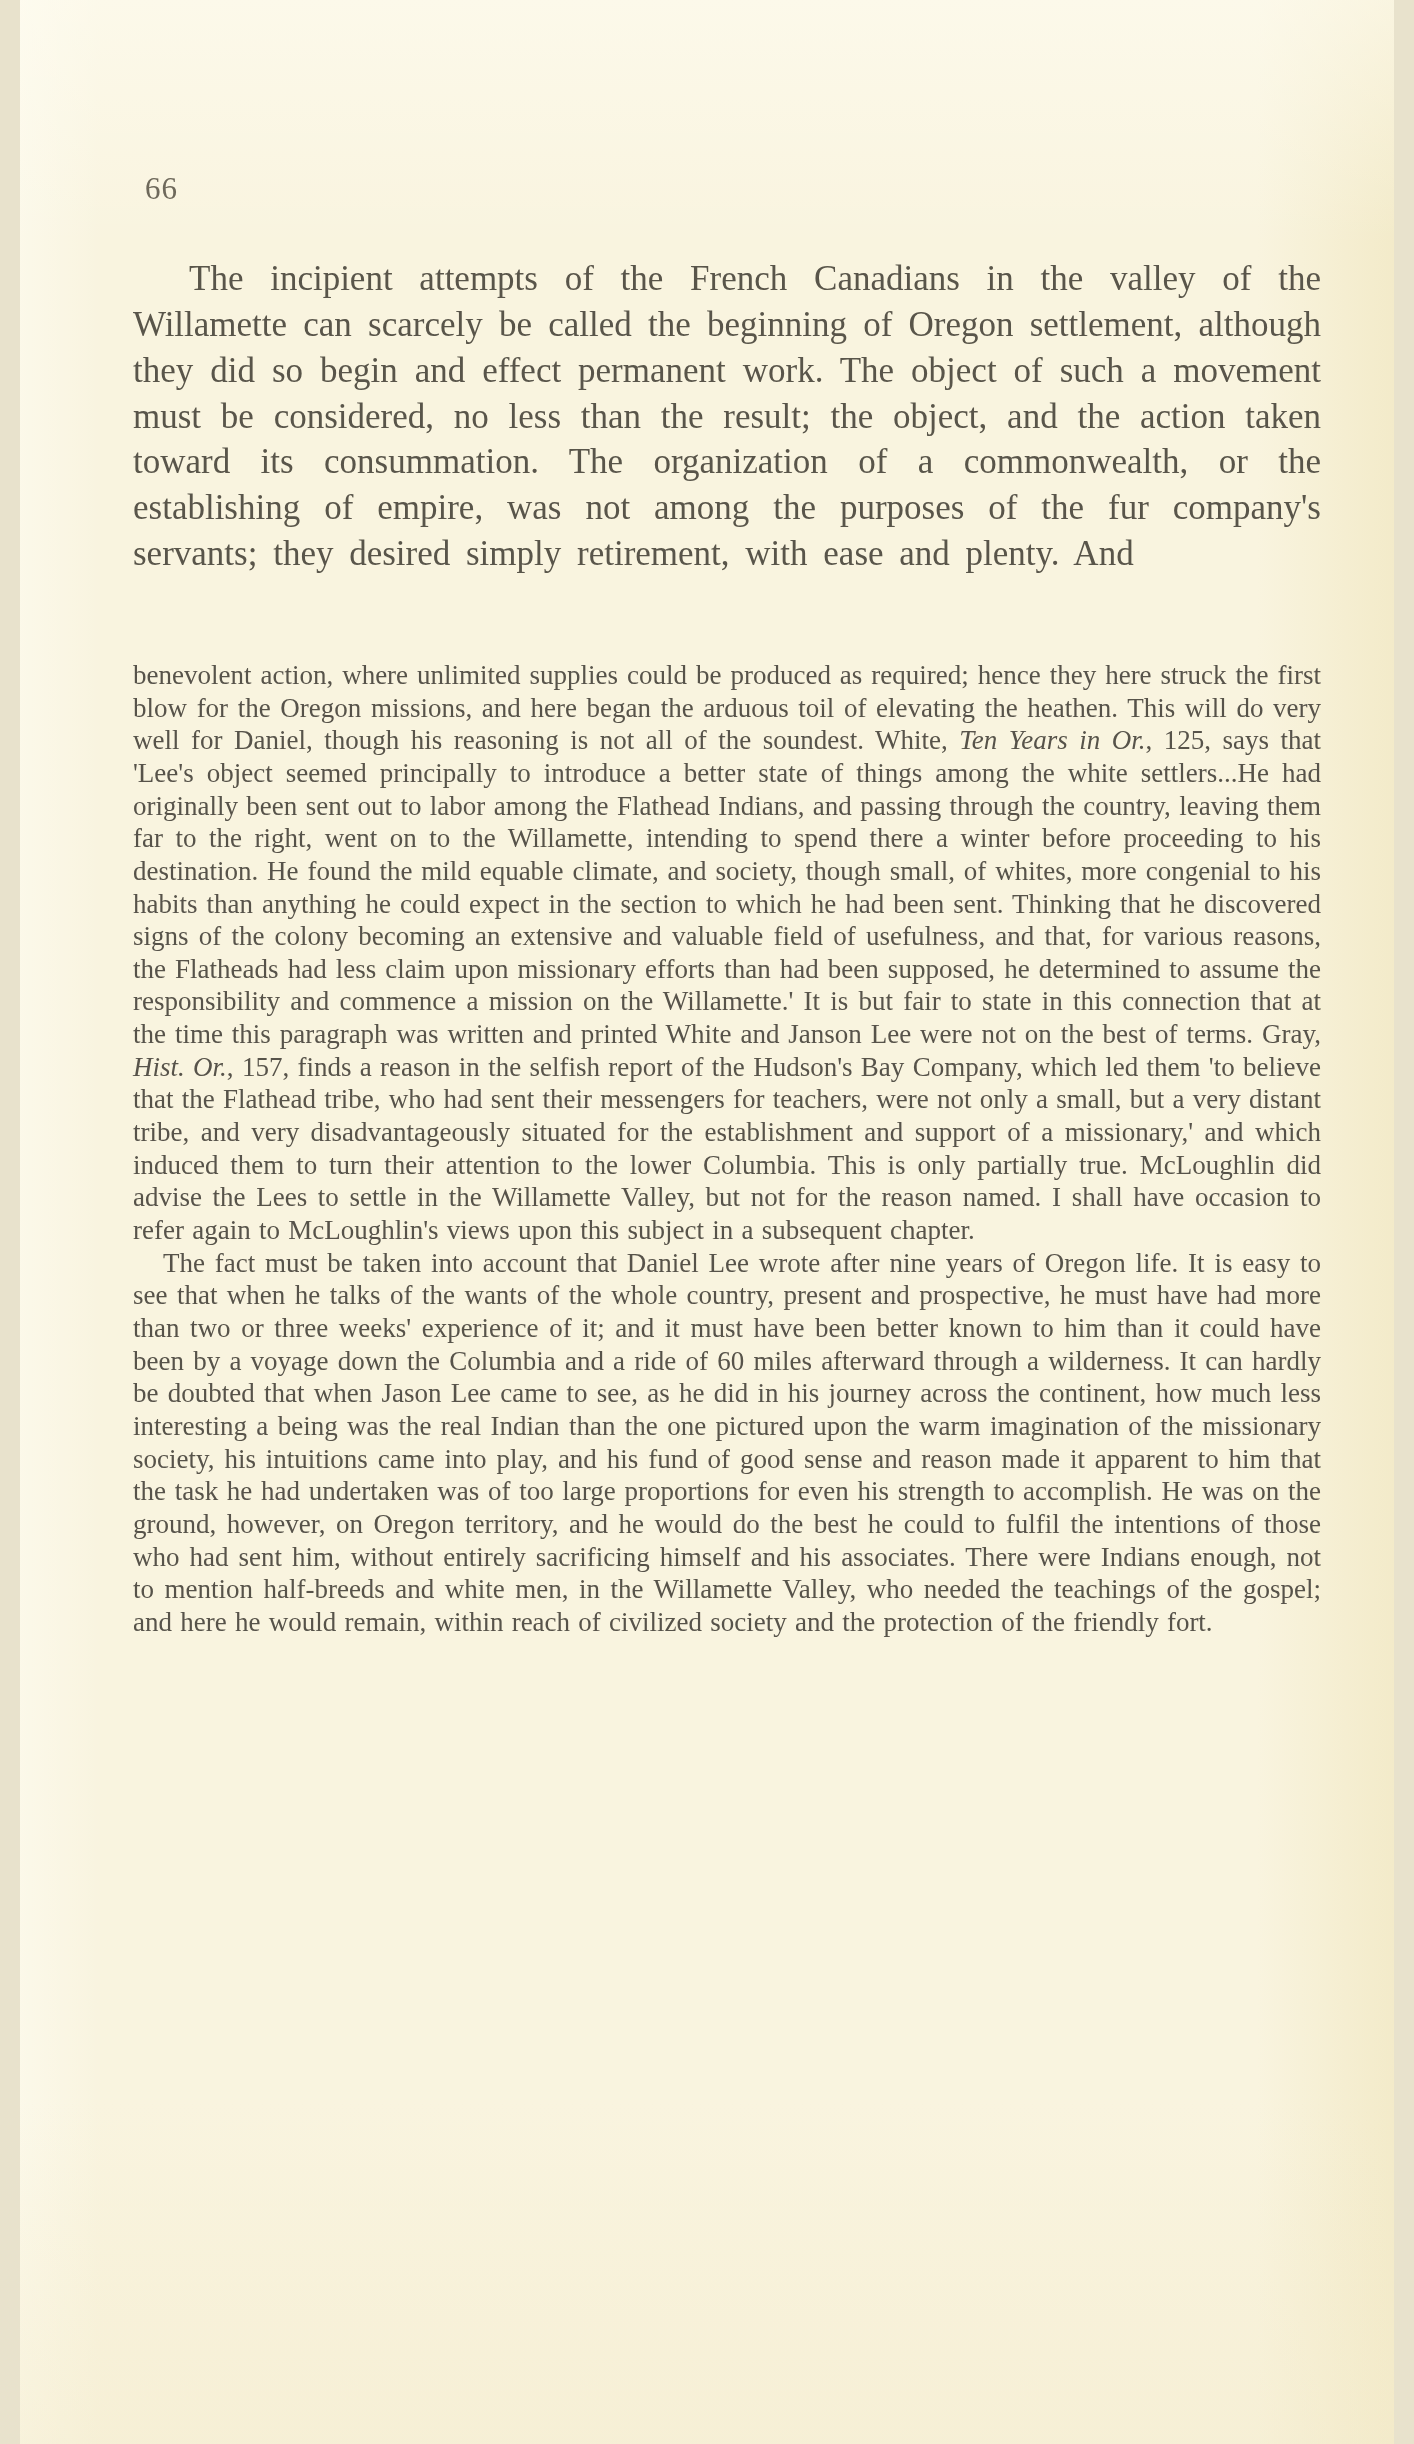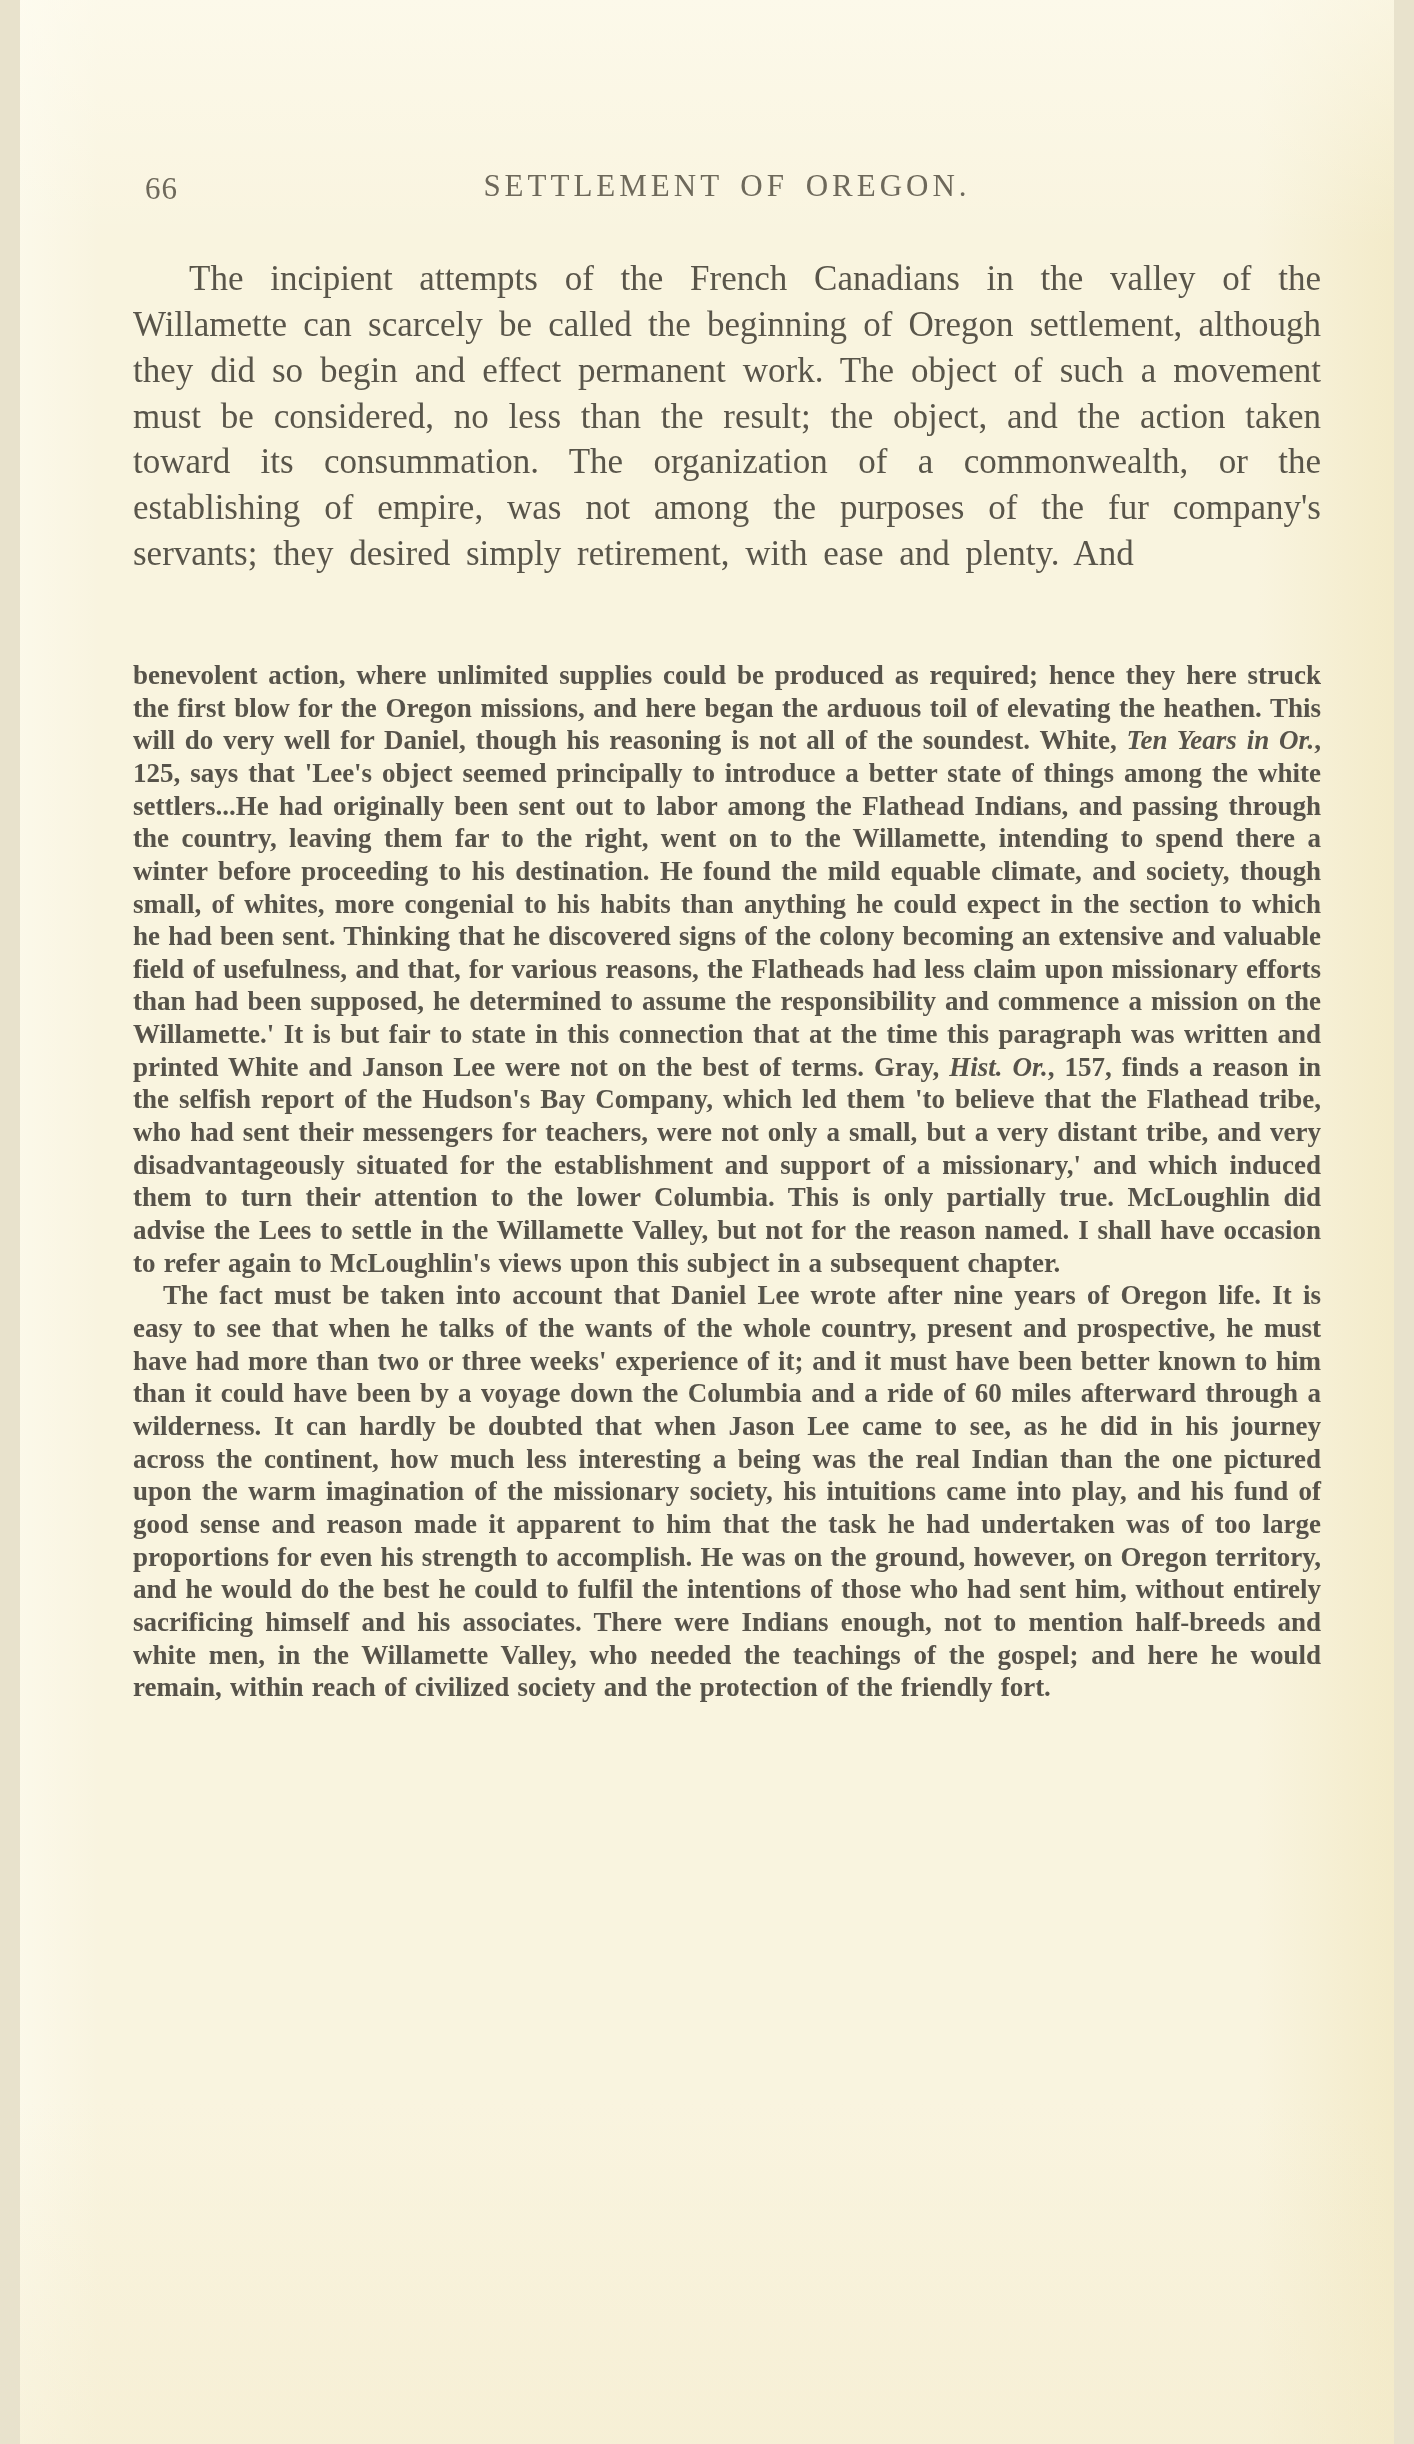--- a/index.html
+++ b/index.html
@@ -56,38 +56,36 @@
   .footnotes {
     margin-top: 82px;
     font-size: 27px;
     line-height: 1.21;
     text-align: justify;
     word-spacing: 1.5px;
     color: #57534a;
   }
   .footnotes p {
     margin: 0;
-    font-weight: bold;
   }
   .footnotes p + p {
     text-indent: 30px;
   }
   .italic {
     font-style: italic;
   }
 </style>
 </head>
 <body>
 
 <div class="page">
   <div class="content">
 
     <div class="header">
       <span class="page-num">66</span>
-      <div class="running-title">SETTLEMENT OF OREGON.</div>
     </div>
 
     <p class="main-para">The incipient attempts of the French Canadians in the valley of the Willamette can scarcely be called the beginning of Oregon settlement, although they did so begin and effect permanent work. The object of such a movement must be considered, no less than the result; the object, and the action taken toward its consummation. The organization of a commonwealth, or the establishing of empire, was not among the purposes of the fur company's servants; they desired simply retirement, with ease and plenty. And</p>
 
     <div class="footnotes">
       <p><span>benevolent action, where unlimited supplies could be produced as required; hence they here struck the first blow for the Oregon missions, and here began the arduous toil of elevating the heathen. This will do very well for Daniel, though his reasoning is not all of the soundest. White, </span><span class="italic">Ten Years in Or.</span><span>, 125, says that 'Lee's object seemed principally to introduce a better state of things among the white settlers...He had originally been sent out to labor among the Flathead Indians, and passing through the country, leaving them far to the right, went on to the Willamette, intending to spend there a winter before proceeding to his destination. He found the mild equable climate, and society, though small, of whites, more congenial to his habits than anything he could expect in the section to which he had been sent. Thinking that he discovered signs of the colony becoming an extensive and valuable field of usefulness, and that, for various reasons, the Flatheads had less claim upon missionary efforts than had been supposed, he determined to assume the responsibility and commence a mission on the Willamette.' It is but fair to state in this connection that at the time this paragraph was written and printed White and Janson Lee were not on the best of terms. Gray, </span><span class="italic">Hist. Or.</span><span>, 157, finds a reason in the selfish report of the Hudson's Bay Company, which led them 'to believe that the Flathead tribe, who had sent their messengers for teachers, were not only a small, but a very distant tribe, and very disadvantageously situated for the establishment and support of a missionary,' and which induced them to turn their attention to the lower Columbia. This is only partially true. McLoughlin did advise the Lees to settle in the Willamette Valley, but not for the reason named. I shall have occasion to refer again to McLoughlin's views upon this subject in a subsequent chapter.</span></p>
       <p>The fact must be taken into account that Daniel Lee wrote after nine years of Oregon life. It is easy to see that when he talks of the wants of the whole country, present and prospective, he must have had more than two or three weeks' experience of it; and it must have been better known to him than it could have been by a voyage down the Columbia and a ride of 60 miles afterward through a wilderness. It can hardly be doubted that when Jason Lee came to see, as he did in his journey across the continent, how much less interesting a being was the real Indian than the one pictured upon the warm imagination of the missionary society, his intuitions came into play, and his fund of good sense and reason made it apparent to him that the task he had undertaken was of too large proportions for even his strength to accomplish. He was on the ground, however, on Oregon territory, and he would do the best he could to fulfil the intentions of those who had sent him, without entirely sacrificing himself and his associates. There were Indians enough, not to mention half-breeds and white men, in the Willamette Valley, who needed the teachings of the gospel; and here he would remain, within reach of civilized society and the protection of the friendly fort.</p>
     </div>
 
   </div>

